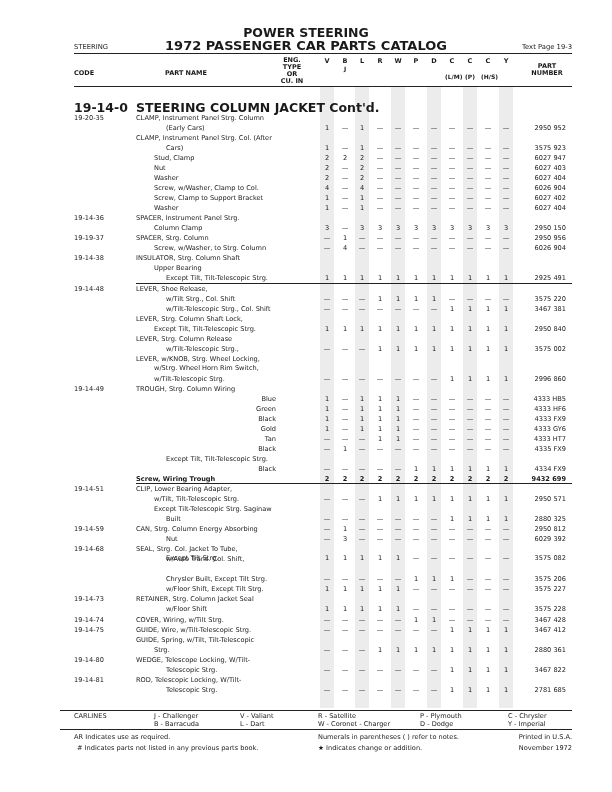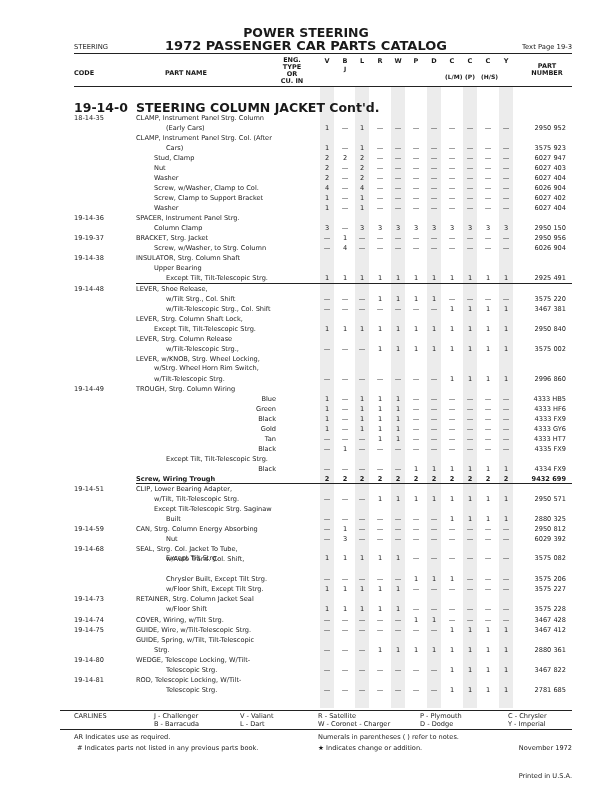--- a/index.html
+++ b/index.html
@@ -89,21 +89,21 @@
   <div>PART</div>
   <div>NUMBER</div>
 </div>
 <div class="rule" style="left:74px;width:498px;top:86px;"></div>
 
 <div class="abs sec" style="left:74px;">19-14-0</div>
 <div class="abs sec" style="left:136px;">STEERING COLUMN JACKET Cont'd.</div>
 
 <div id="rows">
     <div class="row" style="top: 113px;">
-      <span class="code">18-14-35</span>
+      <span class="code">19-20-35</span>
       <span class="name" style="left: 136px;">CLAMP, Instrument Panel Strg. Column</span>
     </div>
     <div class="row" style="top: 123.03px;">
       <span class="name" style="left: 166px;">(Early Cars)</span>
       <span class="cell" style="left: 320px;">1</span>
       <span class="cell" style="left: 338px;">—</span>
       <span class="cell" style="left: 355px;">1</span>
       <span class="cell" style="left: 373px;">—</span>
       <span class="cell" style="left: 391px;">—</span>
       <span class="cell" style="left: 409px;">—</span>
@@ -236,21 +236,21 @@
       <span class="cell" style="left: 409px;">3</span>
       <span class="cell" style="left: 427px;">3</span>
       <span class="cell" style="left: 445px;">3</span>
       <span class="cell" style="left: 463px;">3</span>
       <span class="cell" style="left: 481px;">3</span>
       <span class="cell" style="left: 499px;">3</span>
       <span class="pn">2950 150</span>
     </div>
     <div class="row" style="top: 233.36px;">
       <span class="code">19-19-37</span>
-      <span class="name" style="left: 136px;">BRACKET, Strg. Jacket</span>
+      <span class="name" style="left: 136px;">SPACER, Strg. Column</span>
       <span class="cell" style="left: 320px;">—</span>
       <span class="cell" style="left: 338px;">1</span>
       <span class="cell" style="left: 355px;">—</span>
       <span class="cell" style="left: 373px;">—</span>
       <span class="cell" style="left: 391px;">—</span>
       <span class="cell" style="left: 409px;">—</span>
       <span class="cell" style="left: 427px;">—</span>
       <span class="cell" style="left: 445px;">—</span>
       <span class="cell" style="left: 463px;">—</span>
       <span class="cell" style="left: 481px;">—</span>
@@ -755,14 +755,14 @@
     <div class="abs foot" style="left: 420px; top: 712px;">P - Plymouth</div>
     <div class="abs foot" style="left: 420px; top: 720px;">D - Dodge</div>
     <div class="abs foot" style="left: 508px; top: 712px;">C - Chrysler</div>
     <div class="abs foot" style="left: 508px; top: 720px;">Y - Imperial</div>
   </div>
 <div class="rule" style="left:60px;width:512px;top:729px;"></div>
 <div class="abs foot" style="left:74px;top:733px;">AR Indicates use as required.</div>
 <div class="abs foot" style="left:77px;top:744px;">#  Indicates parts not listed in any previous parts book.</div>
 <div class="abs foot" style="left:318px;top:733px;">Numerals in parentheses ( ) refer to notes.</div>
 <div class="abs foot" style="left:318px;top:744px;">★ Indicates change or addition.</div>
-<div class="abs foot" style="right:40px;top:772px;">Printed in U.S.A.</div>
+<div class="abs foot" style="right:40px;top:733px;">Printed in U.S.A.</div>
 <div class="abs foot" style="right:40px;top:744px;">November 1972</div>
 
 </body></html>

